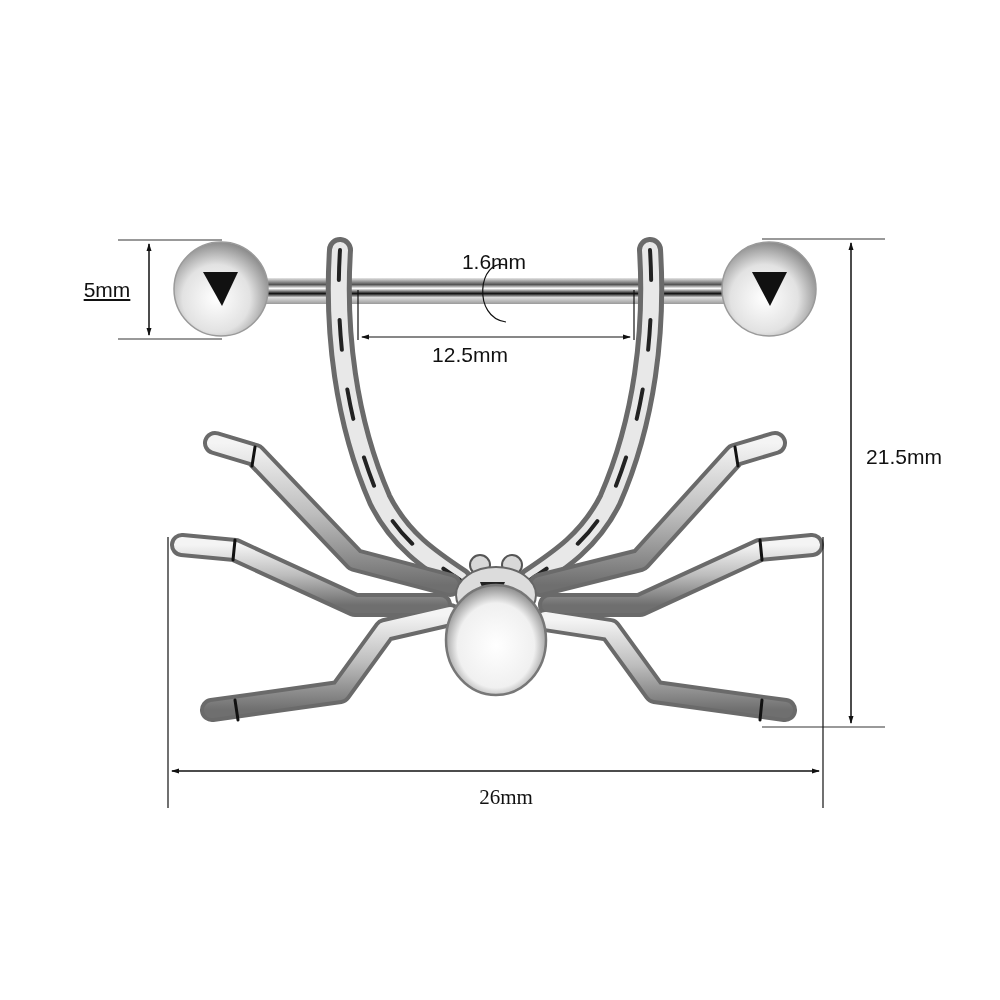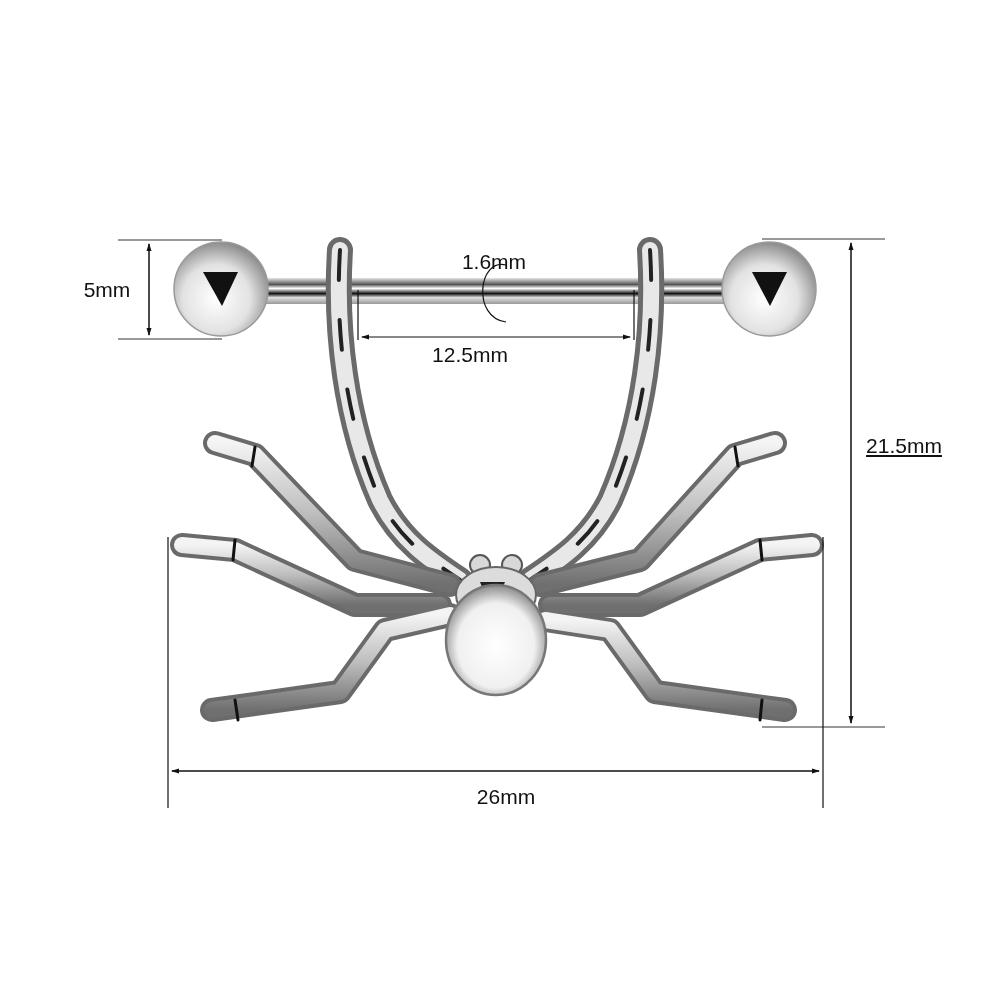--- a/index.html
+++ b/index.html
@@ -114,17 +114,17 @@
     <line x1="851" y1="243" x2="851" y2="723" stroke="#111" stroke-width="1.5" marker-start="url(#arrow)" marker-end="url(#arrow)"></line>
   </g>
 
   <g>
     <line x1="168" y1="537" x2="168" y2="808" stroke="#111" stroke-width="1.2"></line>
     <line x1="823" y1="537" x2="823" y2="808" stroke="#111" stroke-width="1.2"></line>
     <line x1="172" y1="771" x2="819" y2="771" stroke="#111" stroke-width="1.5" marker-start="url(#arrow)" marker-end="url(#arrow)"></line>
   </g>
 </svg>
 
-<div class="label" style="left:107px; top:290px;">5mm</div>
+<div class="label" style="left:107px; top:290px;text-decoration:underline;">5mm</div>
 <div class="label" style="left:494px; top:238px;margin-top:24px;">1.6mm</div>
 <div class="label" style="left:470px; top:355px;">12.5mm</div>
-<div class="label" style="left:904px; top:446px;text-decoration:underline;">21.5mm</div>
-<div class="label" style="left:506px; top:797px;">26mm</div>
+<div class="label" style="left:904px; top:457px;">21.5mm</div>
+<div class="label" style="left:506px; top:797px;font-family:Liberation Serif, serif;">26mm</div>
 
 </body></html>

